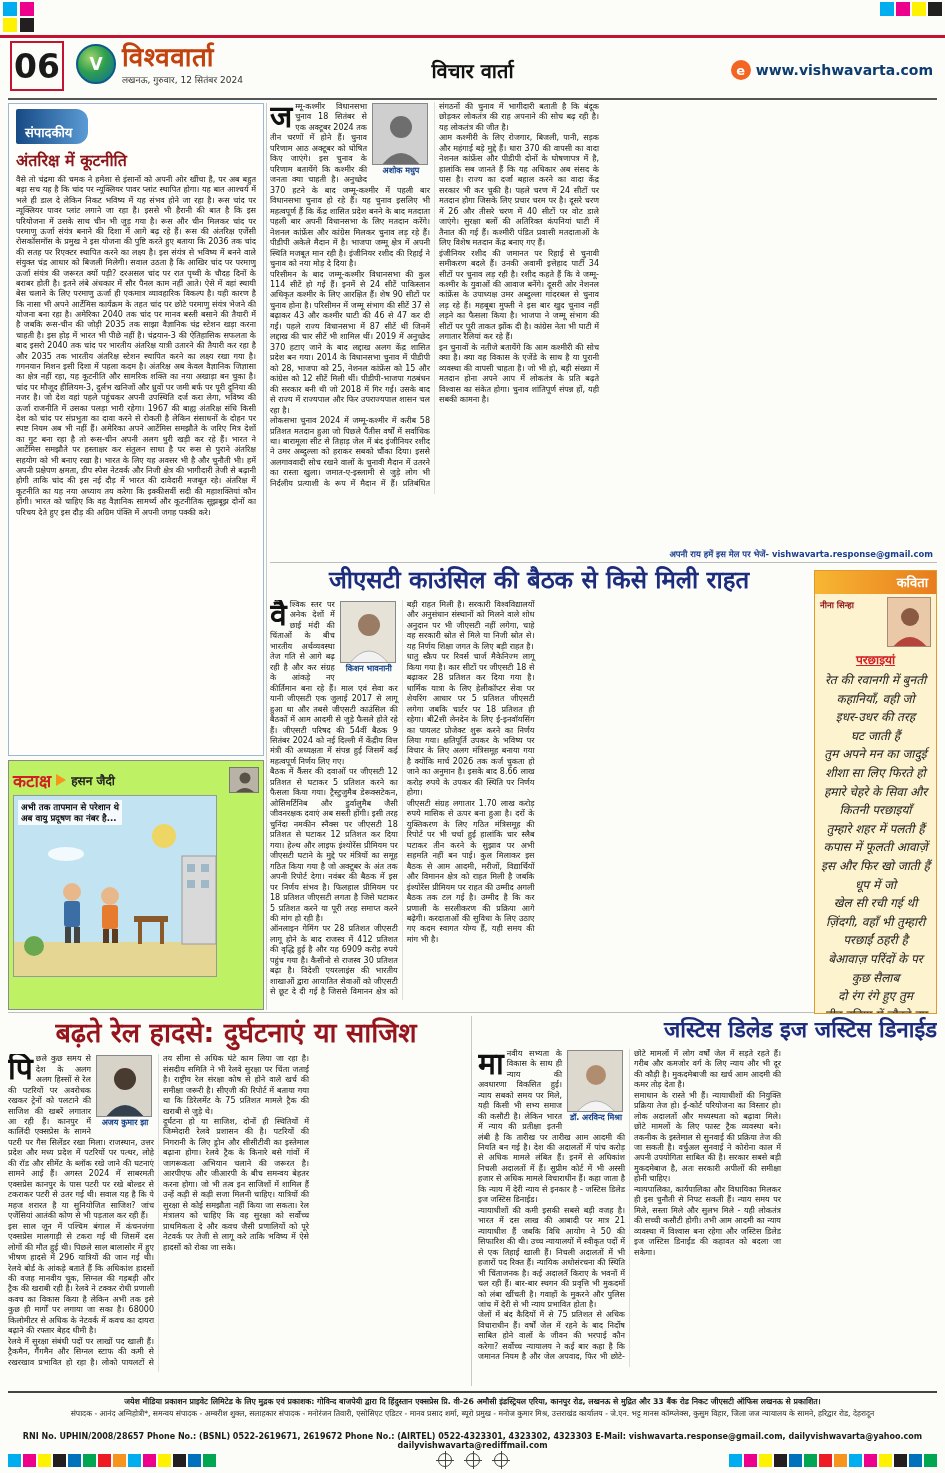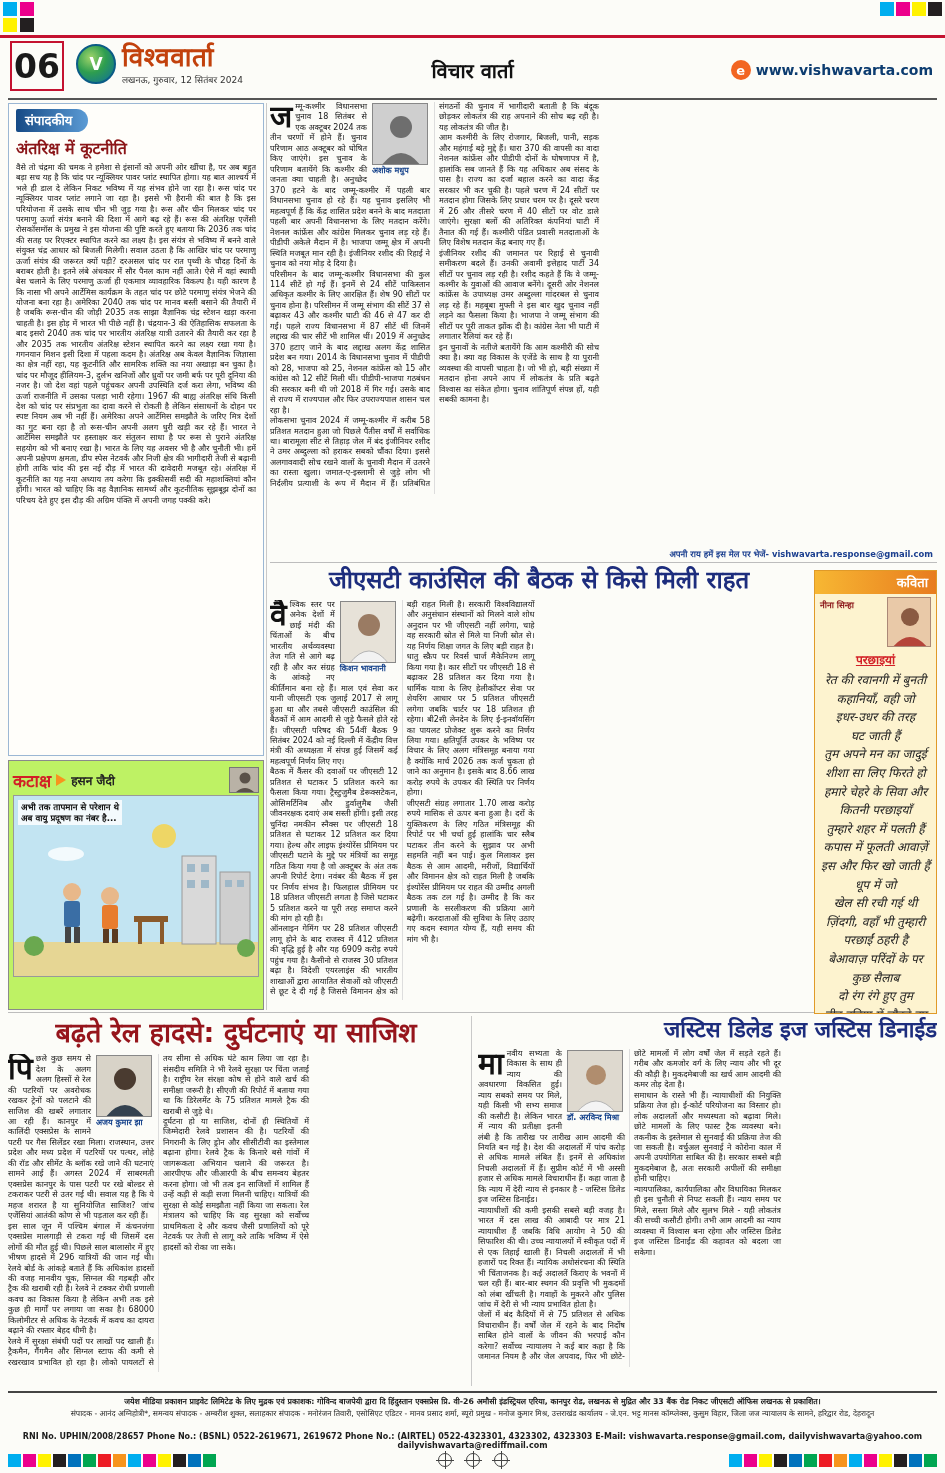--- a/index.html
+++ b/index.html
@@ -27,46 +27,46 @@
   .e-ball{width:20px;height:20px;border-radius:50%;background:#f26522;color:#fff;
           display:flex;align-items:center;justify-content:center;font-size:13px;font-weight:bold;}
   .header-rule{position:absolute;left:8px;top:98px;width:929px;height:2px;background:#555;}
   
   .vline{position:absolute;width:1px;background:#c9c9c9;}
   .hline{position:absolute;height:1px;background:#bdbdbd;}
   
   .edit-box{position:absolute;left:8px;top:103px;width:256px;height:653px;border:1px solid #9bb7d4;
             background:#fffefa;padding:5px 7px;overflow:hidden;}
   .edit-tab{display:inline-block;background:linear-gradient(90deg,#164a85,#5b9bd5);color:#fff;
-            font-weight:bold;font-size:13px;padding:2px 16px 3px 9px;border-radius:2px 12px 12px 2px;}
+            font-weight:bold;font-size:13px;padding:14px 16px 3px 9px;border-radius:2px 12px 12px 2px;}
   .edit-title{color:#8b1518;font-weight:bold;font-size:16px;margin:5px 0 4px;}
   .smallbody{font-size:8px;line-height:1.3;text-align:justify;color:#161616;white-space:pre-line;}
   .edit-body{height:578px;overflow:hidden;}
   
   .satire-box{position:absolute;left:8px;top:760px;width:256px;height:250px;border:1px solid #8a8a8a;
               background:#bef264;padding:4px;overflow:hidden;}
   .satire-head{display:flex;align-items:center;gap:5px;height:30px;}
   .satire-label{color:#d21f26;font-weight:bold;font-size:17px;}
   .satire-arrow{width:0;height:0;border-top:6px solid transparent;border-bottom:6px solid transparent;
                 border-left:10px solid #f7941d;display:inline-block;}
   .satire-author{font-weight:bold;font-size:12px;color:#222;}
   .ph-tiny{width:30px;height:26px;margin-left:auto;overflow:hidden;border:1px solid #777;}
-  .cartoon{position:relative;width:246px;height:182px;border:1px solid #999;overflow:hidden;}
+  .cartoon{position:relative;width:204px;height:182px;border:1px solid #999;overflow:hidden;}
   .cartoon-caption{position:absolute;left:4px;top:4px;width:104px;font-size:8.6px;font-weight:bold;
                    line-height:1.25;color:#111;background:rgba(255,255,255,.82);padding:2px 3px;}
   
   .headline-blue{color:#1d2d7d;font-weight:bold;text-align:center;line-height:1.08;}
   .headline-maroon{color:#96151c;font-weight:bold;text-align:center;line-height:1.08;}
   .article-body{column-gap:9px;column-rule:1px solid #ddd;column-fill:auto;
                 font-size:8px;line-height:1.31;text-align:justify;overflow:hidden;color:#161616;}
   .cols4{column-count:4;}
   .cols3{column-count:3;}
   .runtext{white-space:pre-line;}
   .dropcap{float:left;font-size:30px;line-height:.85;font-weight:bold;padding:2px 3px 0 0;color:#111;}
-  .author-fig{float:right;width:58px;margin:1px 0 3px 5px;text-align:left;}
+  .author-fig{float:right;width:58px;margin:1px 0 3px 5px;text-align:center;}
   .author-fig .ph{display:block;width:56px;height:62px;border:1px solid #888;overflow:hidden;background:#ddd;}
   .author-fig figcaption{font-size:8px;font-weight:bold;color:#13408a;margin-top:1px;}
   .main-article{position:absolute;left:270px;top:102px;width:667px;height:458px;overflow:hidden;}
   .main-article h1{font-size:31px;margin:2px 0 6px;}
   .main-body{height:392px;}
   .feedback{position:absolute;right:4px;bottom:1px;font-size:8.4px;font-weight:bold;color:#1b3f8f;
             background:#fcfcf8;padding-left:6px;}
   .gst-article{position:absolute;left:270px;top:566px;width:538px;height:444px;overflow:hidden;}
   .gst-article h2{font-size:24px;margin:2px 0 6px;}
   .gst-body{height:400px;}

